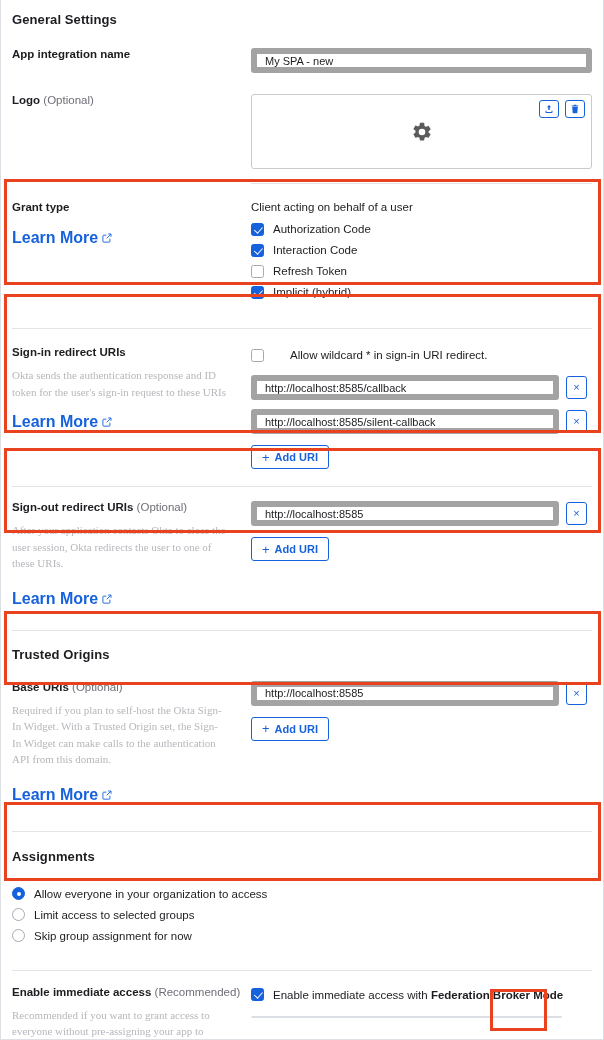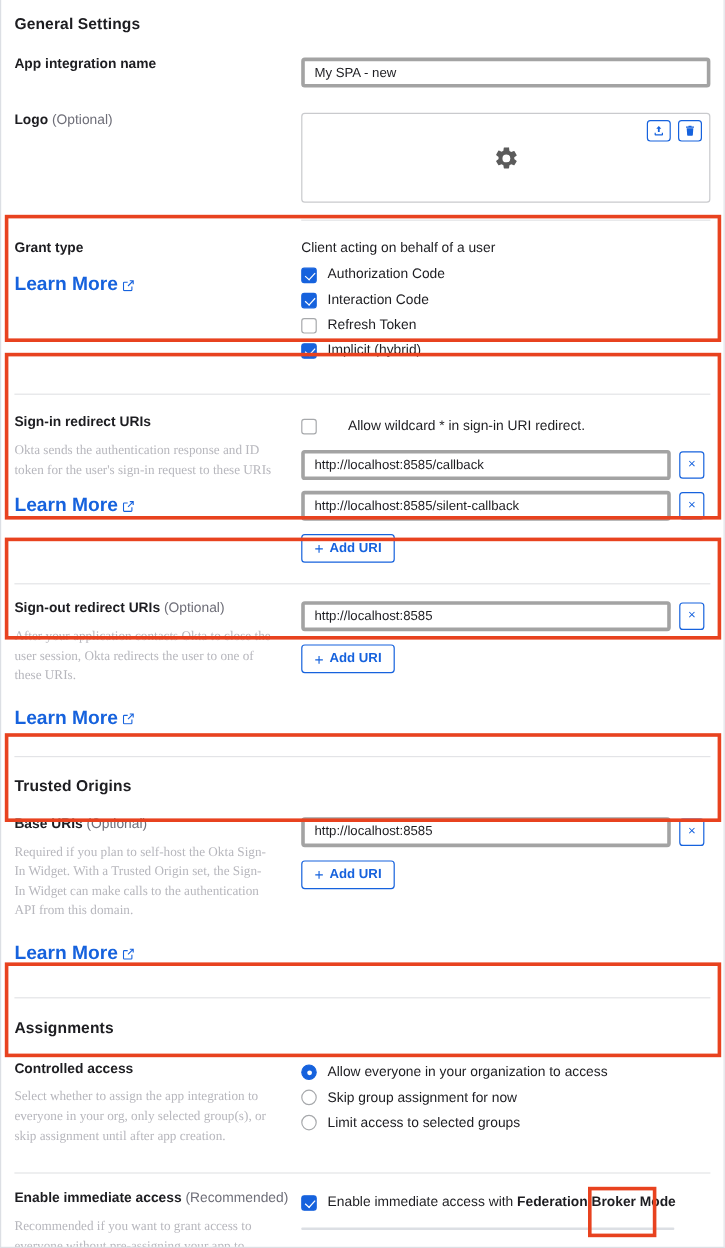--- a/index.html
+++ b/index.html
@@ -40,21 +40,21 @@
   .ext-ic { display:inline-block; width:10px; height:10px; }
 
   
   .row { display: flex; align-items: flex-start; }
   .col-l { width: 239px; flex: 0 0 239px; }
   .col-r { flex: 1 1 auto; }
 
   
   .txtinput {
     height: 25px; width: 100%;
-    border: 3px solid #a3a3a3; border-radius: 3px;
+    border: 6px solid #a3a3a3; border-radius: 3px;
     background: #fff;
     font-family: "Liberation Sans", sans-serif;
     font-size: 11px; color: #1d1d21;
     padding: 0 8px; line-height: 23px;
     display: block;
   }
   .uri-line { display: flex; align-items: center; gap: 7px; }
   .uri-line .txtinput { width: 308px; flex: 0 0 308px; }
   .xbtn {
     width: 21px; height: 23px; flex: 0 0 21px;
@@ -324,36 +324,32 @@
         </div>
       </div>
     </div>
 
     <div class="hr" style="margin-top:27px;"></div>
 
     <div style="margin-top:17px;">
       <div class="sec-title">Assignments</div>
 
       <div class="row" style="margin-top:21px;">
-        <div class="col-l">
-          <div class="lbl">Controlled access</div>
-          <div class="desc">Select whether to assign the app integration to everyone in your org, only selected group(s), or skip assignment until after app creation.</div>
-        </div>
         <div class="col-r">
           <div class="opt-row">
             <span class="radio on"></span>
             <span class="txt">Allow everyone in your organization to access</span>
           </div>
           <div class="opt-row">
             <span class="radio"></span>
-            <span class="txt">Skip group assignment for now</span>
+            <span class="txt">Limit access to selected groups</span>
           </div>
           <div class="opt-row">
             <span class="radio"></span>
-            <span class="txt">Limit access to selected groups</span>
+            <span class="txt">Skip group assignment for now</span>
           </div>
         </div>
       </div>
 
       <div class="hr" style="margin-top:22px;"></div>
 
       <div class="row" style="margin-top:15px;">
         <div class="col-l">
           <div class="lbl">
             <span>Enable immediate access</span>

